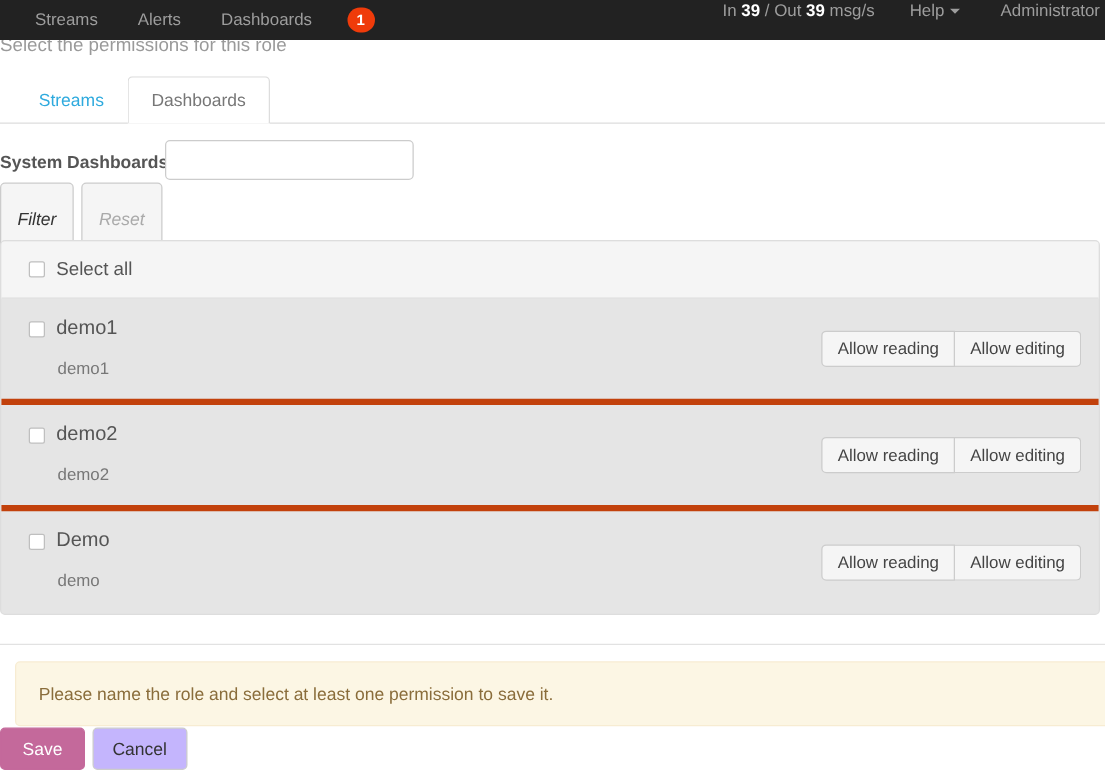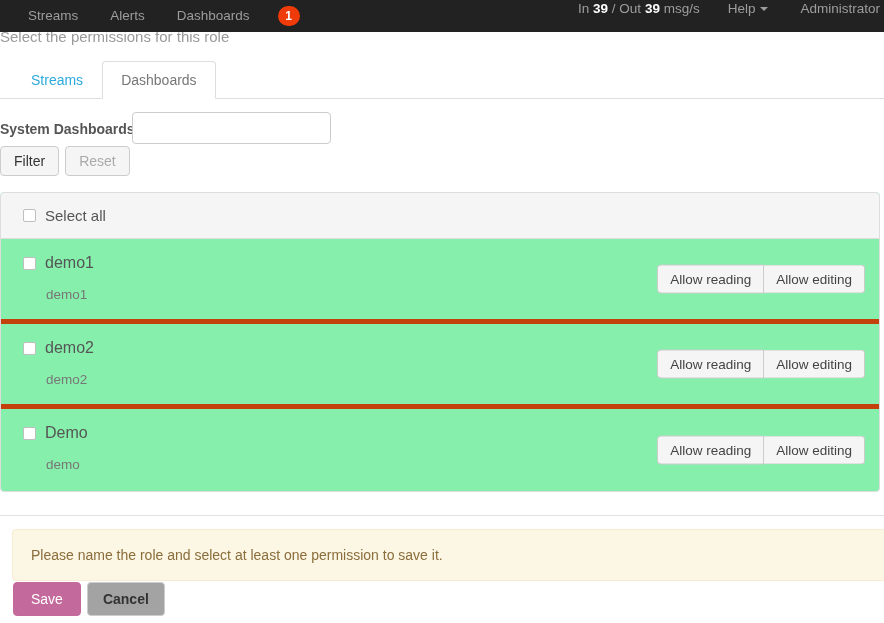--- a/index.html
+++ b/index.html
@@ -146,37 +146,38 @@
   .btn-row {
     position: absolute;
     top: 114px; left: 0;
     display: flex;
     gap: 6px;
   }
   .btn {
     border: 1px solid #cccccc;
     border-radius: 4px;
     background: #f5f5f5;
-    padding: 5px 13px;
+    padding: 19px 13px;
     font-family: "Liberation Sans", sans-serif;
     font-size: 14px;
     line-height: 18px;
     color: #333333;
     cursor: pointer;
+    font-style: italic;
   }
   .btn.muted { color: #aaaaaa; }
 
   
   .panel {
     position: absolute;
     top: 160px; left: 0;
     width: 880px;
     border: 1px solid #dddddd;
     border-radius: 4px;
-    background: #86efac;
+    background: #e5e5e5;
     overflow: hidden;
   }
   .panel-head {
     background: #f5f5f5;
     border-bottom: 1px solid #dddddd;
     height: 46px;
     display: flex;
     align-items: center;
     padding: 0 16px;
   }
@@ -261,47 +262,46 @@
     border: 1px solid #f7ecd2;
     border-radius: 4px;
     padding: 15px 18px;
     font-size: 14px;
     color: #8a6d3b;
     line-height: 20px;
     margin-left: 12px;
   }
   .footer-buttons {
     position: absolute;
-    top: 550px; left: 13px;
+    top: 550px; left: 0;
     display: flex;
     gap: 6px;
     align-items: flex-end;
   }
   .btn-save {
     background: #c4699b;
     border: 1px solid #c4699b;
     border-radius: 4px;
     color: #ffffff;
     font-family: "Liberation Sans", sans-serif;
     font-size: 14px;
     line-height: 18px;
     padding: 7px 17px;
     cursor: pointer;
   }
   .btn-cancel {
-    background: #a3a3a3;
+    background: #c4b5fd;
     border: 1px solid #cccccc;
     border-radius: 4px;
     color: #333333;
     font-family: "Liberation Sans", sans-serif;
     font-size: 14px;
     line-height: 18px;
     padding: 7px 15px;
     cursor: pointer;
-    font-weight: bold;
   }
 </style>
 </head>
 <body>
 
 <div class="navbar">
   <div class="nav-left">
     <div class="nav-item first">
       <span>Streams</span>
     </div>

